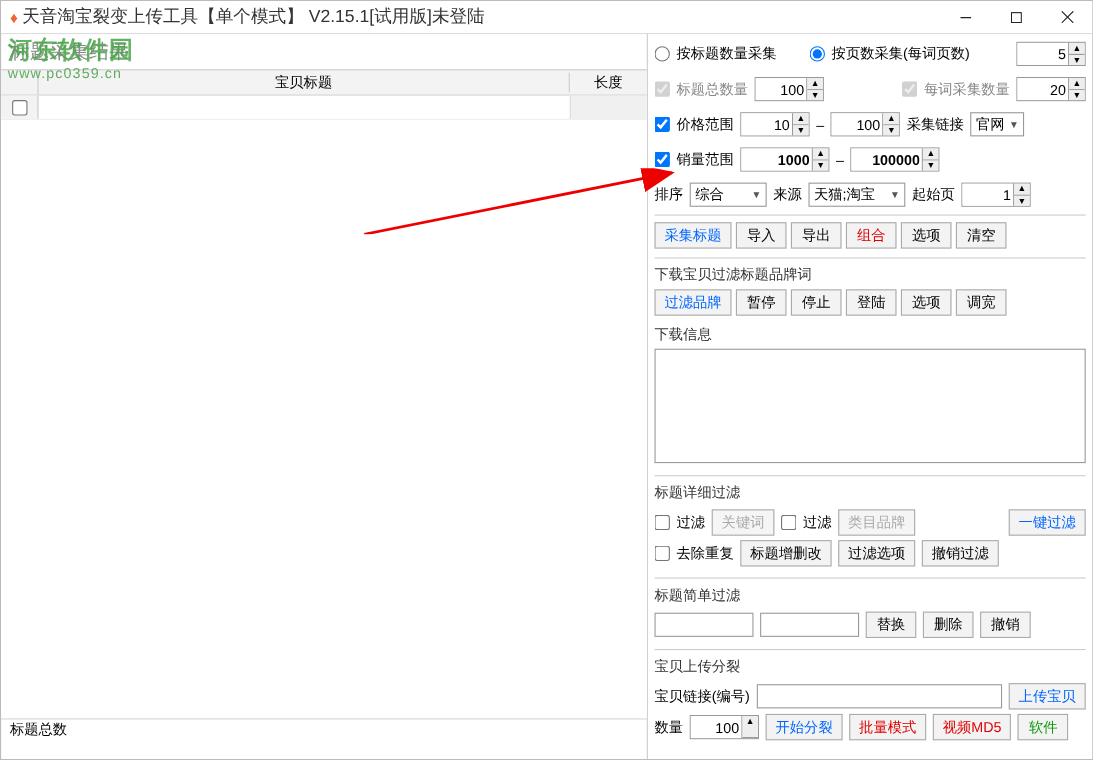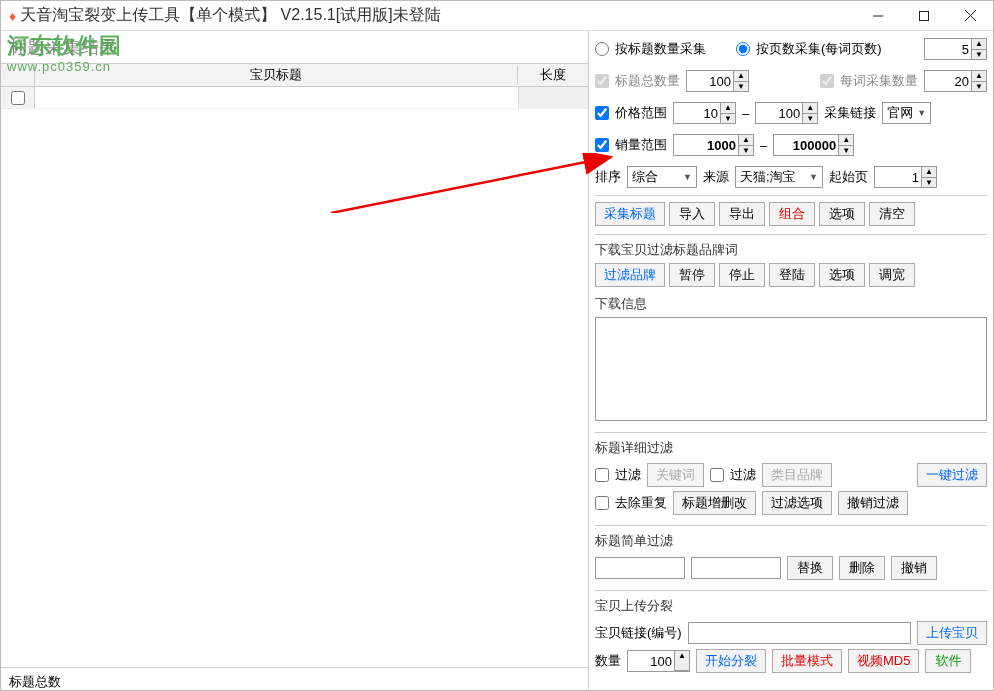--- a/index.html
+++ b/index.html
@@ -26,21 +26,21 @@
 .gh-len { width: 70px; text-align: center; }
 
 .grid-body { flex: 1; background: #fff; position: relative; }
 .grid-row1 { height: 22px; display: flex; border-bottom: 1px solid #eee; }
 .gr-check { width: 34px; display: flex; align-items: center; justify-content: center; background: #f3f3f3; border-right: 1px solid #ccc; }
 .gr-rest { flex: 1; }
 .gr-len { width: 70px; background: #f0f0f0; border-left: 1px solid #ddd; }
 
 .arrow-svg { position: absolute; left: 330px; top: 66px; pointer-events: none; z-index: 4; }
 
-.left-foot { height: 24px; border-top: 1px solid #ccc; display: flex; align-items: flex-end; padding: 0 8px; }
+.left-foot { height: 38px; border-top: 1px solid #ccc; display: flex; align-items: flex-start; padding: 0 8px; }
 
 .tabs { display: flex; border-bottom: 1px solid #aaa; height: 28px; }
 .tab { padding: 4px 10px; border: 1px solid #aaa; border-bottom: none; margin-right: -1px; background: #f0f0f0; position: relative; top: 1px; }
 .tab.active { background: #fff; border-bottom: 1px solid #fff; }
 
 .row { display: flex; align-items: center; gap: 6px; min-height: 28px; }
 .chk { width: 14px; height: 14px; }
 .spin { height: 22px; border: 1px solid #999; display: inline-flex; align-items: center; }
 .spin input { width: 46px; border: none; text-align: right; padding-right: 2px; height: 100%; outline: none; font-size: 13px; }
 .spin.wide input { width: 64px; font-weight: bold; }

